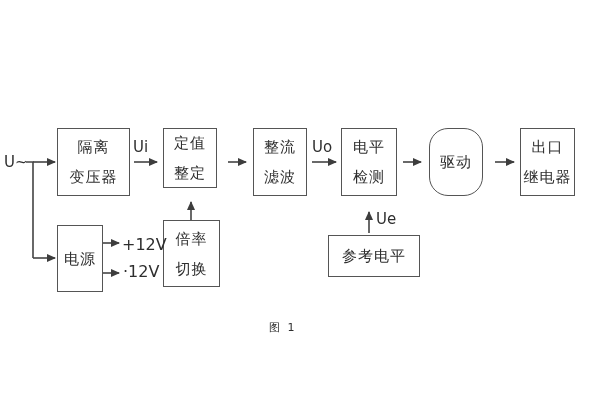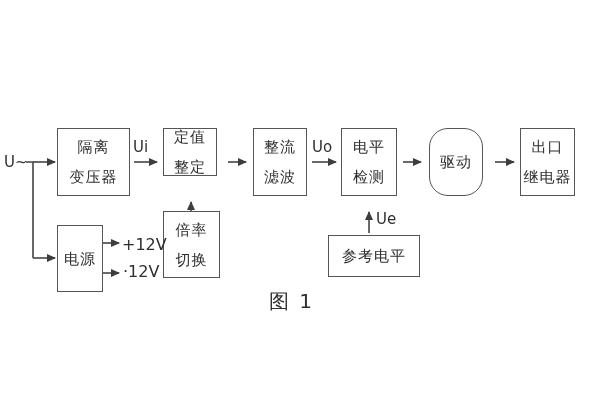--- a/index.html
+++ b/index.html
@@ -11,21 +11,21 @@
   .box {
     position:absolute; box-sizing:border-box;
     border:1.5px solid #555555; background:#ffffff;
     display:flex; flex-direction:column; align-items:center; justify-content:center;
     font-size:15px; line-height:30px; letter-spacing:1px; text-align:center;
     color:#2e2e2e;
   }
   .box span { display:block; white-space:nowrap; }
   .lbl { position:absolute; font-size:15px; white-space:nowrap; color:#2e2e2e; }
   .lbl-v { font-size:16px; }
-  .caption { position:absolute; font-size:20px; letter-spacing:2px; color:#2e2e2e; }
+  .caption { position:absolute; font-size:11px; letter-spacing:2px; color:#2e2e2e;margin-top:32px; }
 </style>
 </head>
 <body>
 
 <div class="canvas">
 
   <svg class="connector-layer" width="600" height="400" viewBox="0 0 600 400" fill="none" stroke="#444444" stroke-width="1.6">
     <defs>
       <marker id="ah" markerWidth="9" markerHeight="8" refX="8" refY="4" orient="auto" markerUnits="userSpaceOnUse">
         <path d="M0,0 L9,4 L0,8 Z" fill="#3d3d3d" stroke="none"></path>
@@ -43,21 +43,21 @@
     <path d="M103,273 H119" marker-end="url(#ah)"></path>
     <path d="M191,224 V202" marker-end="url(#ah)"></path>
     <path d="M369,233 V212" marker-end="url(#ah)"></path>
   </svg>
 
   <div class="box" style="left:57px; top:128px; width:73px; height:68px;">
     <span>隔离</span>
     <span>变压器</span>
   </div>
 
-  <div class="box" style="left:163px; top:128px; width:54px; height:48px;">
+  <div class="box" style="left:163px; top:128px; width:54px; height:60px;">
     <span>定值</span>
     <span>整定</span>
   </div>
 
   <div class="box" style="left:253px; top:128px; width:54px; height:68px;font-family:Liberation Serif, serif;">
     <span>整流</span>
     <span>滤波</span>
   </div>
 
   <div class="box" style="left:341px; top:128px; width:56px; height:68px;">
@@ -71,21 +71,21 @@
 
   <div class="box" style="left:520px; top:128px; width:55px; height:68px;">
     <span>出口</span>
     <span>继电器</span>
   </div>
 
   <div class="box" style="left:57px; top:225px; width:46px; height:67px;">
     <span>电源</span>
   </div>
 
-  <div class="box" style="left:163px; top:211px; width:57px; height:67px;">
+  <div class="box" style="left:163px; top:220px; width:57px; height:67px;">
     <span>倍率</span>
     <span>切换</span>
   </div>
 
   <div class="box" style="left:328px; top:235px; width:92px; height:42px;">
     <span>参考电平</span>
   </div>
 
   <div class="lbl" style="left:4px; top:153px;">U~</div>
   <div class="lbl" style="left:133px; top:138px;">Ui</div>

